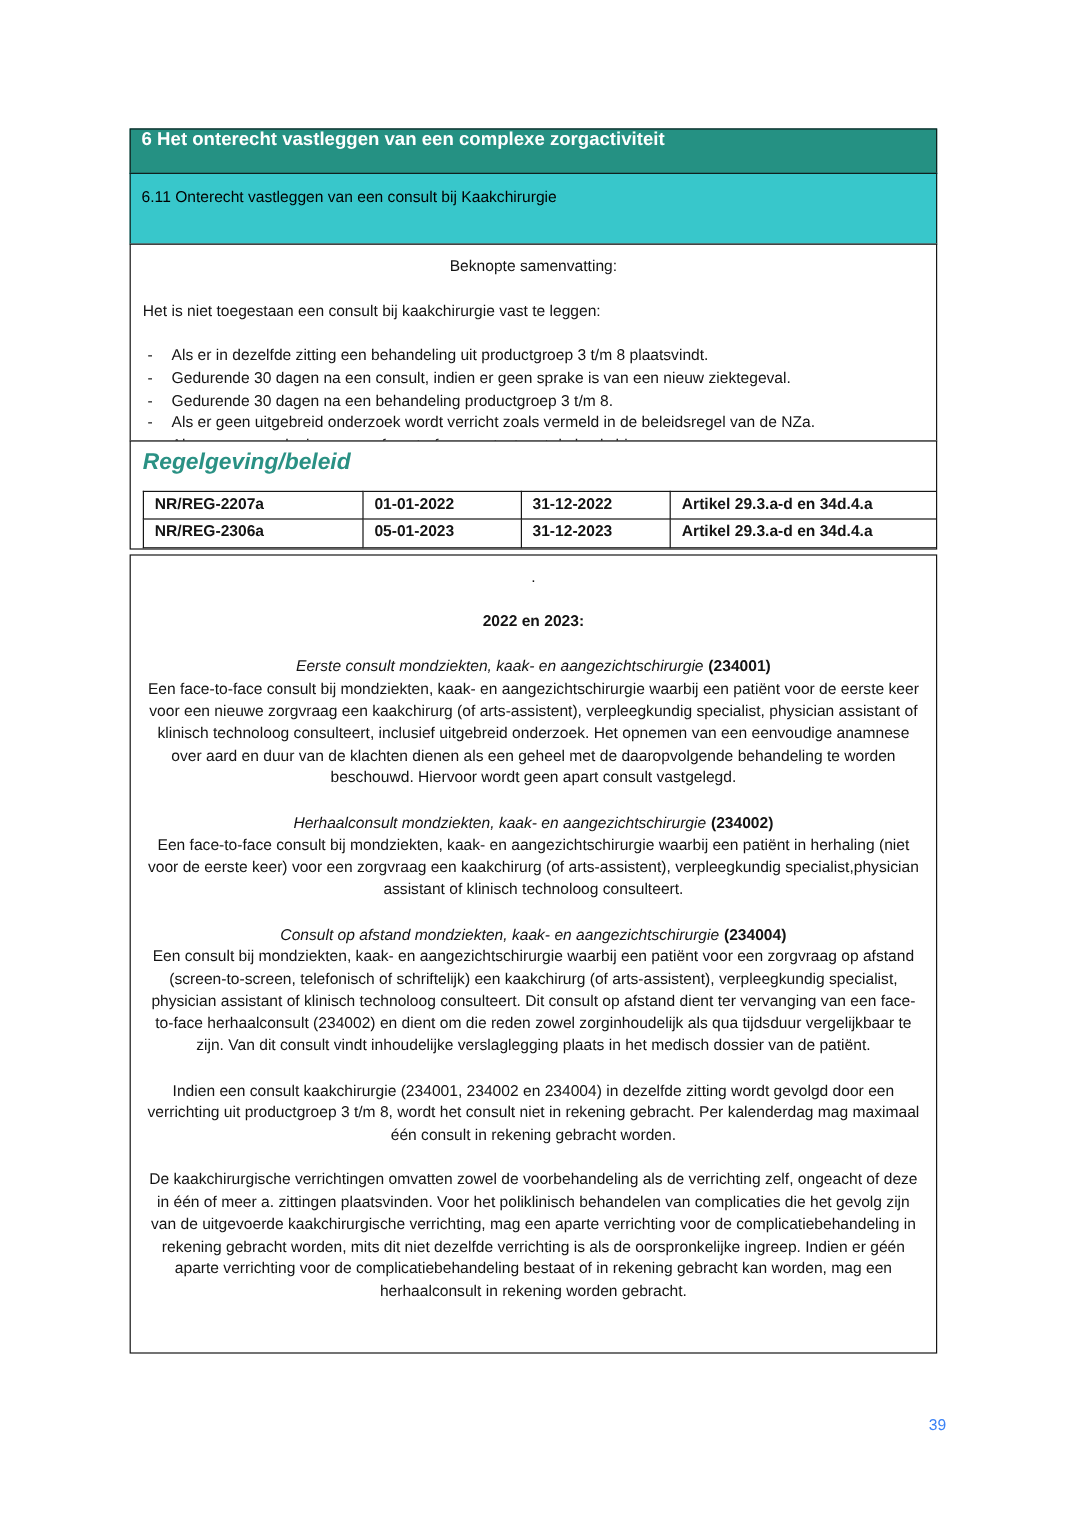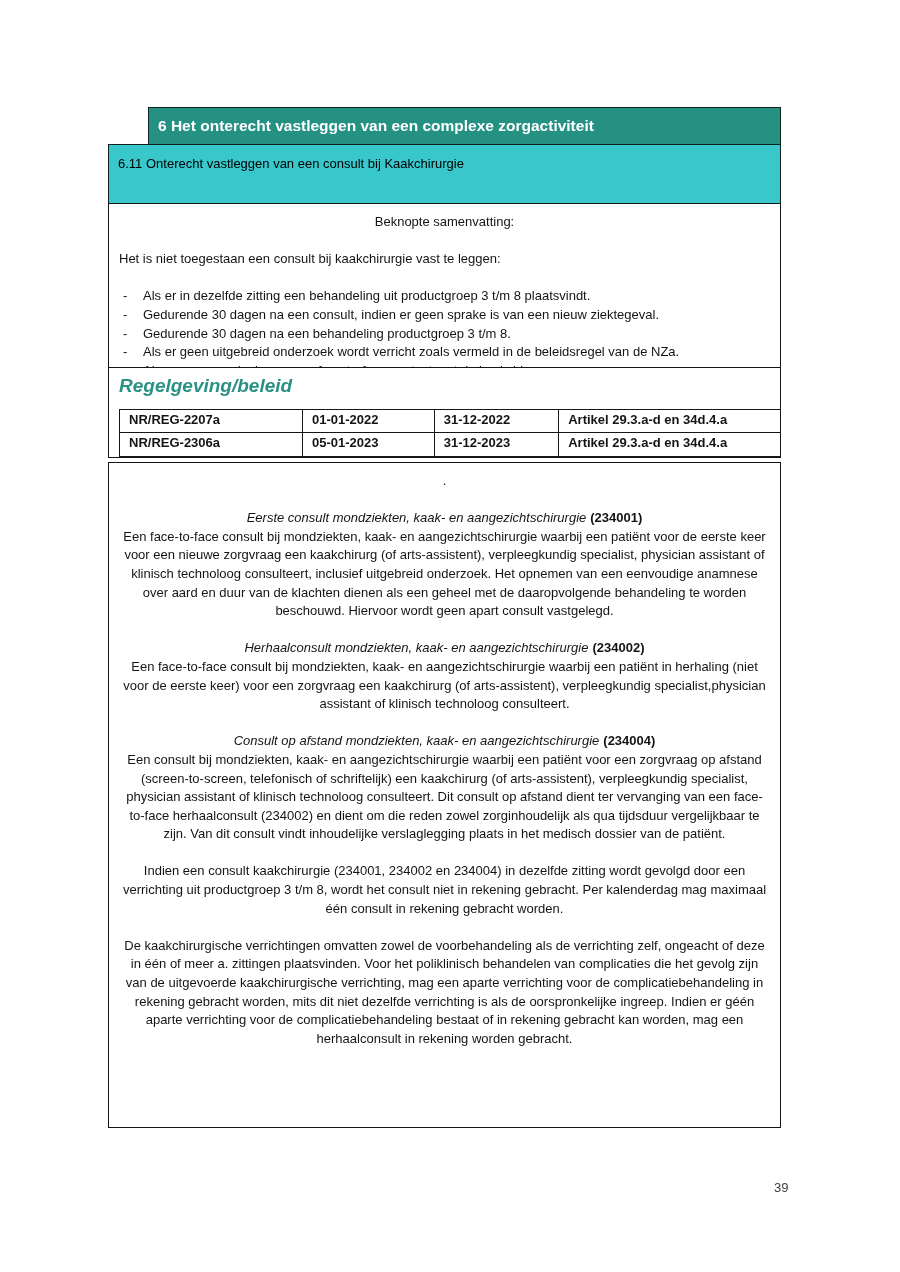--- a/index.html
+++ b/index.html
@@ -14,23 +14,22 @@
   }
   .doc {
     position: absolute;
     left: 108px; top: 107px;
     width: 673px;
   }
   .bar-main {
     background: var(--header-bg, #259183);
     border: 1px solid #10211e;
     height: 38px;
-    display: flex; align-items: center;
+    display: flex; align-items: flex-start;
     padding: 0 9px;
-    margin-left: 40px;
   }
   .bar-main .t {
     color: #ffffff; font-weight: 700; font-size: 15.5px;
   }
   .bar-sub {
     background: var(--subheader-bg, #38c7cb);
     border: 1px solid #10211e;
     margin-top: -1px;
     height: 60px;
     padding: 11px 9px 0 9px;
@@ -77,21 +76,21 @@
     overflow: hidden;
   }
   .col-1 { width: 25%; } .col-2 { width: 18%; } .col-3 { width: 17%; } .col-4 { width: 40%; }
 
   .sec-title { font-style: italic; }
   .sec-code { font-weight: 700; font-style: normal; margin-left: 4px; }
 
   .page-num {
     position: absolute;
     left: 774px; top: 1180px;
-    font-size: 13px; color: #404040;
+    font-size: 13px; color: #3b82f6;
   }
 </style>
 </head>
 <body>
 
 <div class="doc">
 
   <div class="bar-main">
     <span class="t">6 Het onterecht vastleggen van een complexe zorgactiviteit</span>
   </div>
@@ -142,20 +141,21 @@
         <td class="col-2">05-01-2023</td>
         <td class="col-3">31-12-2023</td>
         <td class="col-4">Artikel 29.3.a-d en 34d.4.a</td>
       </tr>
     </tbody>
       </table>
   </div>
 
   <div class="box box-body">
     <div class="p">.</div>
+    <div class="p" style="font-weight:700;">2022 en 2023:</div>
 
     <div class="p">
       <div>
         <span class="sec-title">Eerste consult mondziekten, kaak- en aangezichtschirurgie</span><span class="sec-code">(234001)</span>
       </div>
       <div>Een face-to-face consult bij mondziekten, kaak- en aangezichtschirurgie waarbij een patiënt voor de eerste keer voor een nieuwe zorgvraag een kaakchirurg (of arts-assistent), verpleegkundig specialist, physician assistant of klinisch technoloog consulteert, inclusief uitgebreid onderzoek. Het opnemen van een eenvoudige anamnese over aard en duur van de klachten dienen als een geheel met de daaropvolgende behandeling te worden beschouwd. Hiervoor wordt geen apart consult vastgelegd.</div>
     </div>
 
     <div class="p">
       <div>

